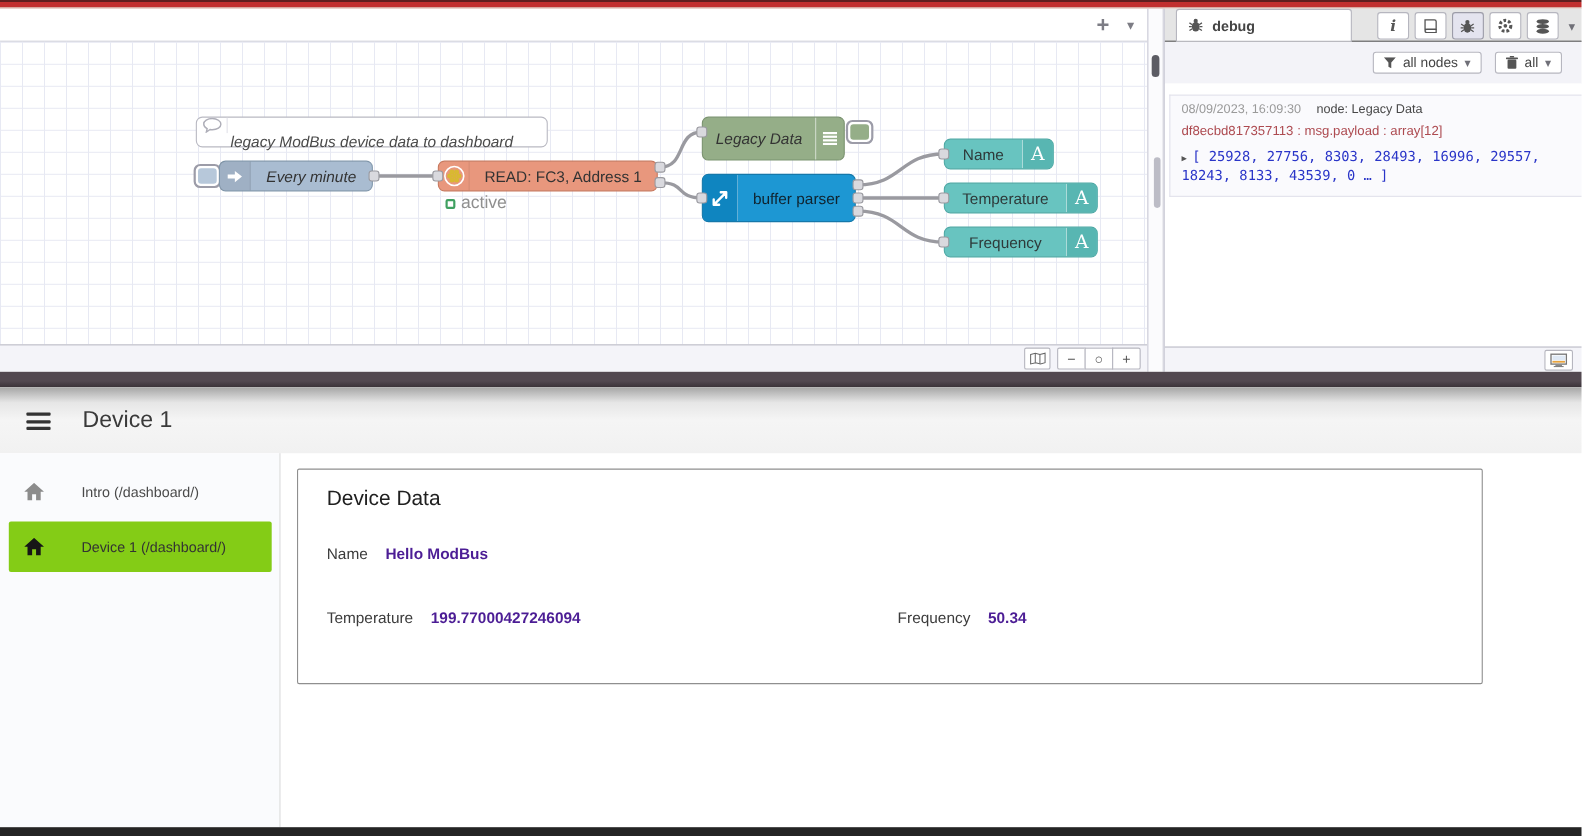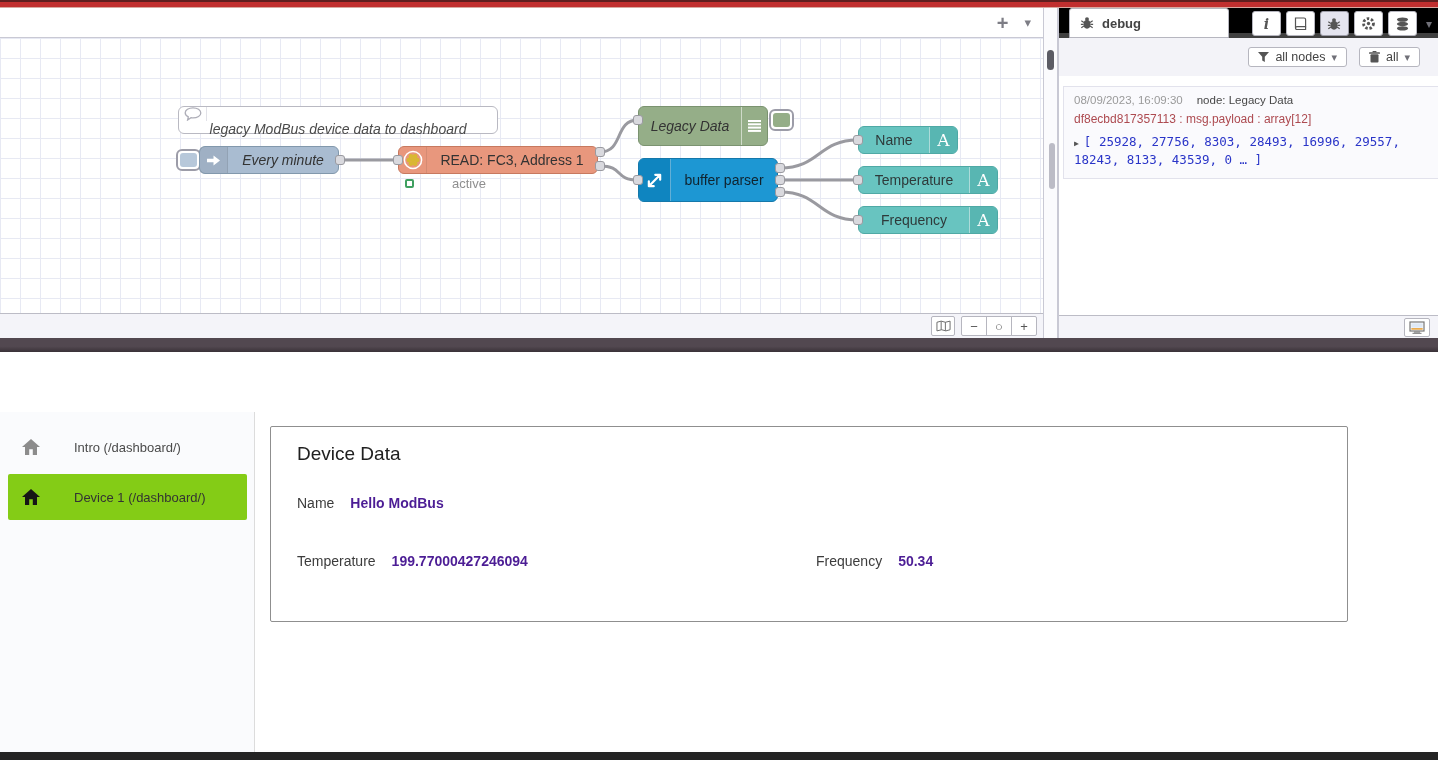--- a/index.html
+++ b/index.html
@@ -63,39 +63,39 @@
   .toggle .inner { position:absolute; inset:2px; border-radius:3px; }
   .t-inject { left:176px; top:111px; }
   .t-inject .inner { background:#b7c8da; }
   .t-debug { left:769px; top:71px; }
   .t-debug .inner { background:#95ae88; }
 
   .port { position:absolute; width:10px; height:10px; background:#d9d9de; border:1px solid #9a9aa0; border-radius:3px; cursor:crosshair; }
 
   .status { position:absolute; left:405px; top:138px; display:flex; align-items:center; gap:5px; }
   .status-dot { width:9px; height:9px; border:2.5px solid #3fa060; border-radius:2px; background:#fff; }
-  .status-text { font-size:13px; color:#8f8f8f;margin-left:33px; }
+  .status-text { font-size:16px; color:#8f8f8f; }
 
   .ed-footer { position:absolute; left:0; top:305px; width:1043px; height:25px; background:#f4f4f9;
                border-top:1px solid #bcbcc6; display:flex; align-items:center; justify-content:flex-end; gap:6px; padding-right:6px; }
   .foot-btn { height:20px; min-width:24px; background:#fff; border:1px solid #b6b6bf; border-radius:2px;
               display:flex; align-items:center; justify-content:center; color:#555; font-size:13px; cursor:pointer; }
   .zoom-group { display:flex; }
   .zoom-group .foot-btn { border-radius:0; margin-left:-1px; width:26px; }
   .zoom-group .foot-btn:first-child { border-radius:2px 0 0 2px; margin-left:0; }
   .zoom-group .foot-btn:last-child { border-radius:0 2px 2px 0; }
 
   .scrollcol { position:absolute; left:1043px; top:0; width:15px; height:330px; background:#fbfbfd;
                border-left:1px solid #c9c9d4; border-right:1px solid #c9c9d4; }
   .thumb-dark { position:absolute; left:3px; top:42px; width:7px; height:20px; background:#5c5c64; border-radius:4px; }
   .thumb-gray { position:absolute; left:5px; top:135px; width:6px; height:46px; background:#bcbcc6; border-radius:3px; }
 
   
   .dbg { position:absolute; left:1058px; top:0; width:380px; height:330px; background:#fff; border-left:1px solid #c9c9d4; }
-  .dbg-head { position:absolute; left:0; top:0; width:100%; height:30px; background:#000000; border-bottom:5px solid #404040;text-align:center; }
+  .dbg-head { position:absolute; left:0; top:0; width:100%; height:30px; background:#e5e5e5; border-bottom:1px solid #404040;text-align:center; }
   .dbg-tab { position:absolute; left:10px; top:0; width:160px; height:30px; background:#fff; border:1px solid #b6b6bf;
              border-radius:3px 3px 0 0; display:flex; align-items:center; gap:8px; padding-left:10px;
              font-size:13px; font-weight:bold; color:#444; }
   .tb-row { position:absolute; right:6px; top:3px; display:flex; align-items:center; gap:5px; }
   .tb-btn { width:29px; height:25px; background:#fff; border:1px solid #b6b6bf; border-radius:3px;
             display:flex; align-items:center; justify-content:center; cursor:pointer; color:#555; }
   .tb-btn.active { background:#e4e4ef; border-color:#9c9ca8; }
   .tb-caret { color:#707078; font-size:12px; margin-left:4px; cursor:pointer; }
   .serif-i { font-family:"DejaVu Serif", serif; font-style:italic; font-weight:bold; font-size:14px; color:#555; }
 
@@ -378,20 +378,28 @@
               <rect x="3.5" y="11.8" width="9" height="1" fill="#777"></rect>
             </svg>
         </span>
       </div>
     </div>
   </div>
 
   <div class="dark-band"></div>
 
   <div class="dash">
+    <div class="dash-header">
+      <div class="hamburger">
+          <div></div>
+          <div></div>
+          <div></div>
+        </div>
+      <div class="dash-title">Device 1</div>
+    </div>
 
     <div class="dash-side">
       <div class="nav-item nav-0">
         <span class="nav-icon">
           <svg width="18" height="16" viewBox="0 0 18 16">
               <path d="M9 0 L18 8 H15 V16 H10.8 V10.3 H7.2 V16 H3 V8 H0 Z" fill="currentColor"></path>
             </svg>
         </span>
         <span class="nav-label">Intro (/dashboard/)</span>
       </div>

